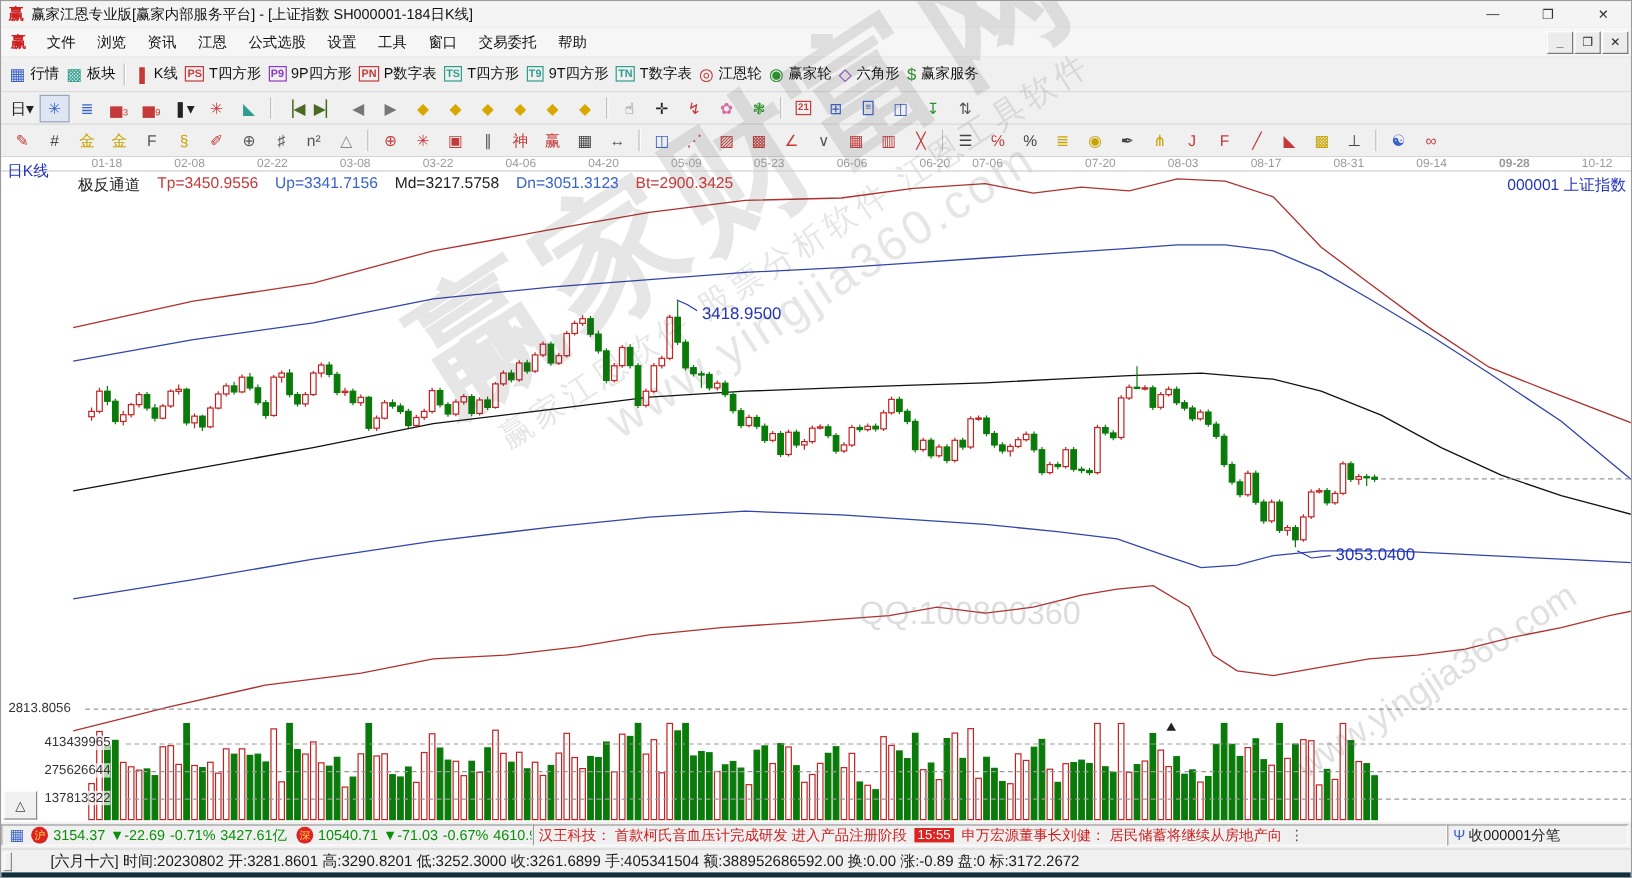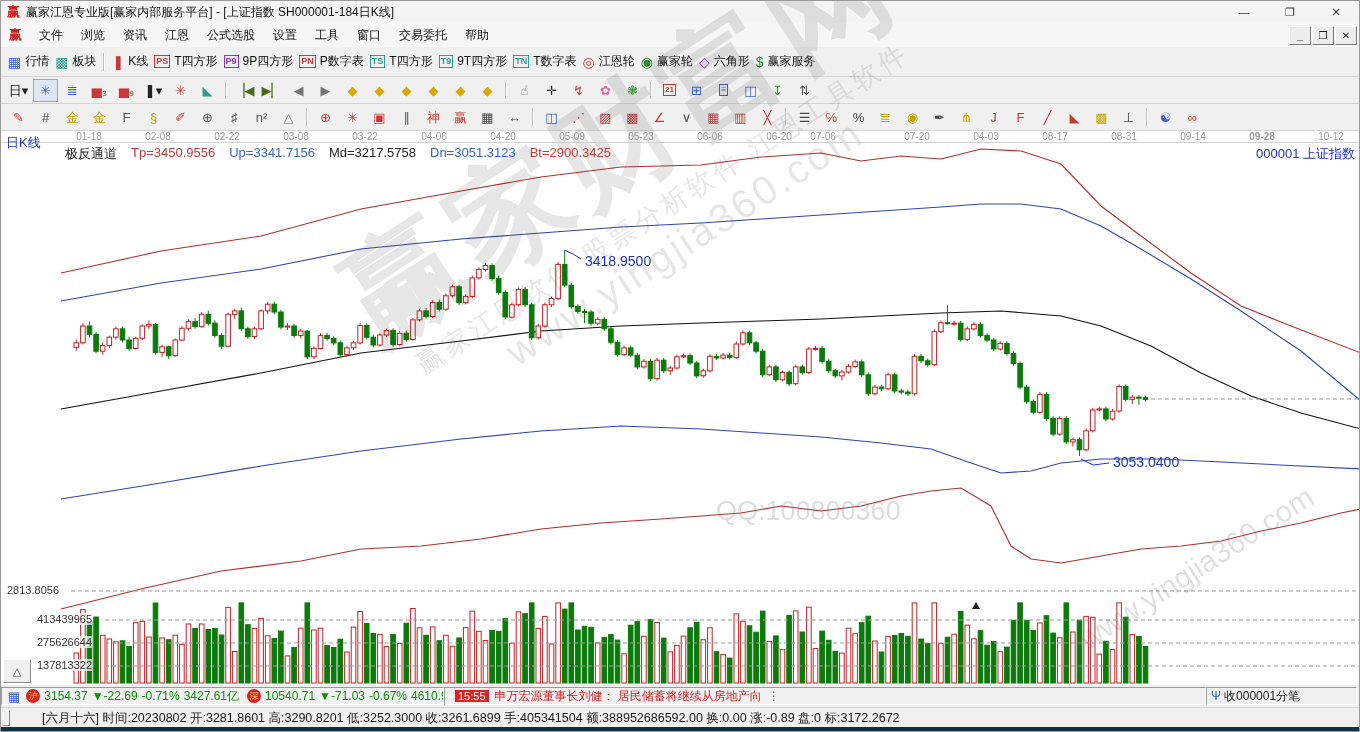--- a/index.html
+++ b/index.html
@@ -933,21 +933,21 @@
         <span class="date-label" style="left: 295px;">03-08</span>
         <span class="date-label" style="left: 364px;">03-22</span>
         <span class="date-label" style="left: 433px;">04-06</span>
         <span class="date-label" style="left: 502px;">04-20</span>
         <span class="date-label" style="left: 571px;">05-09</span>
         <span class="date-label" style="left: 640px;">05-23</span>
         <span class="date-label" style="left: 709px;">06-06</span>
         <span class="date-label" style="left: 778px;">06-20</span>
         <span class="date-label" style="left: 822px;">07-06</span>
         <span class="date-label" style="left: 916px;">07-20</span>
-        <span class="date-label" style="left: 985px;">04-03</span>
+        <span class="date-label" style="left: 985px;">08-03</span>
         <span class="date-label" style="left: 1054px;">08-17</span>
         <span class="date-label" style="left: 1123px;">08-31</span>
         <span class="date-label" style="left: 1192px;">09-14</span>
         <span class="date-label" style="left: 1261px; font-weight: bold;">09-28</span>
         <span class="date-label" style="left: 1330px;">10-12</span>
       </div>
     <span id="period-label">日K线</span>
     <div id="indicator-bar">
         <span style="color: rgb(34, 34, 34);">极反通道</span>
         <span style="color: rgb(196, 58, 58);">Tp=3450.9556</span>
@@ -968,20 +968,21 @@
 
   <div id="statusbar1">
     <div class="sb-section" id="sb-quotes">
       <span class="grid-icon">▦</span>
       <span class="badge-circle">沪</span>
       <span id="sh-quote"><span class="quote-text">3154.37</span><span class="quote-text">▼-22.69</span><span class="quote-text">-0.71%</span><span class="quote-text">3427.61亿</span></span>
       <span class="badge-circle">深</span>
       <span id="sz-quote"><span class="quote-text">10540.71</span><span class="quote-text">▼-71.03</span><span class="quote-text">-0.67%</span><span class="quote-text">4610.96亿</span></span>
     </div>
     <div class="sb-section" id="sb-news">
+      <span class="news-text">汉王科技：  首款柯氏音血压计完成研发  进入产品注册阶段</span>
       <span class="time-badge">15:55</span>
       <span class="news-text">申万宏源董事长刘健：  居民储蓄将继续从房地产向</span>
       <span style="color:#555;margin-left:6px;">⋮</span>
     </div>
     <div class="sb-section" id="sb-recv">
       <span class="antenna-icon">Ψ</span>
       <span>收000001分笔</span>
     </div>
   </div>
 

